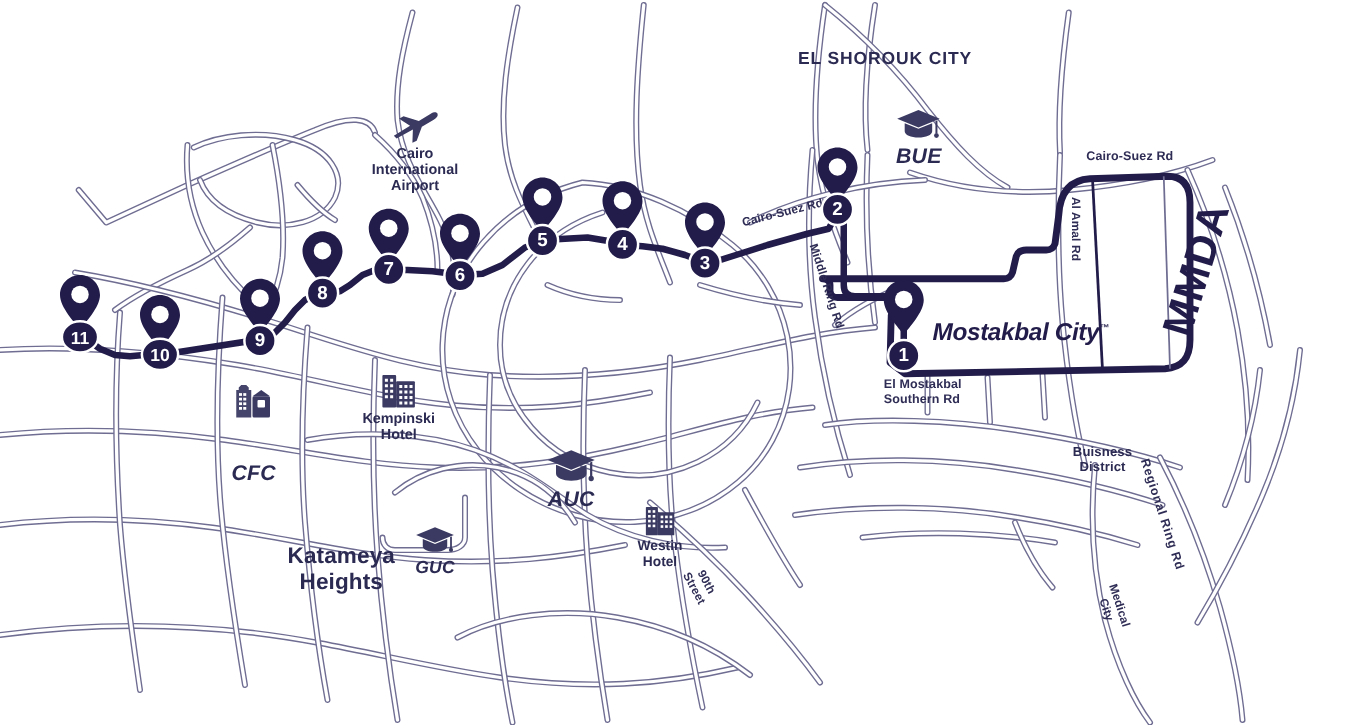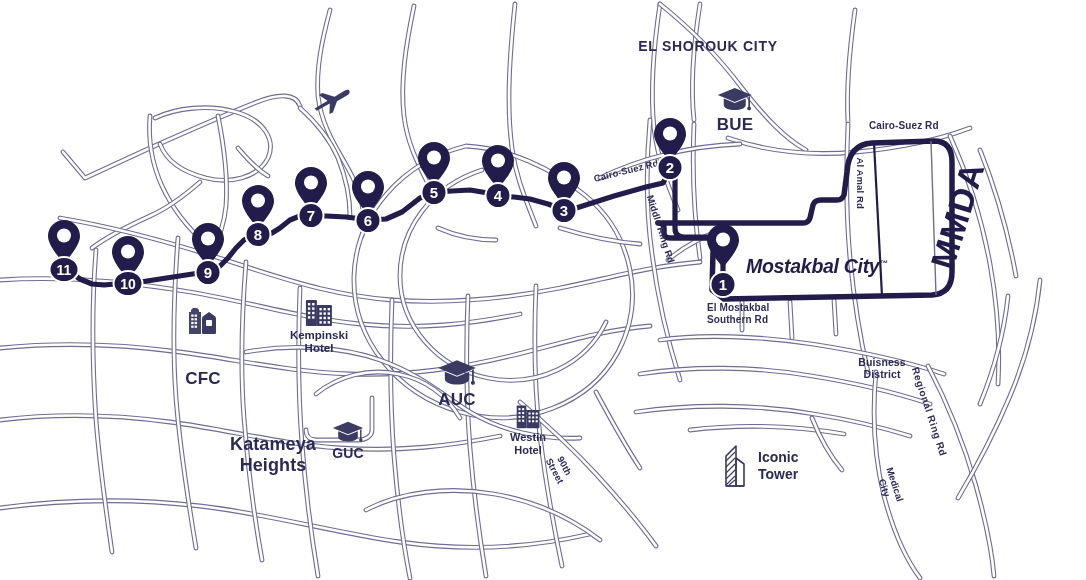--- a/index.html
+++ b/index.html
@@ -7,21 +7,21 @@
     width:1086px;height:580px;overflow:hidden;position:relative;
     font-family:"Liberation Sans", sans-serif;
     -webkit-font-smoothing:antialiased;
   }
   #map-root{position:absolute;inset:0;width:1086px;height:580px;background:#fff;}
   svg.layer{position:absolute;left:0;top:0;width:1086px;height:580px;overflow:visible;}
   .road-lbl{position:absolute;color:#2f2d55;font-weight:700;font-size:9.5px;letter-spacing:0.1px;white-space:nowrap;}
   .area-lbl{position:absolute;color:#2b2a52;font-weight:700;font-size:11px;letter-spacing:0.6px;white-space:pre-line;text-align:center;line-height:1.18;}
   .poi{position:absolute;display:flex;flex-direction:column;align-items:center;}
   .poi .cap{font-size:11.5px;font-weight:700;color:#2b2a52;text-align:center;line-height:1.14;margin-top:1px;white-space:pre-line;}
-  .poi .cap.big{font-size:17px;letter-spacing:0.2px;}
+  .poi .cap.big{font-size:17px;letter-spacing:0.2px;font-style:italic;}
   .pin{position:absolute;}
   .pin .num{
     position:absolute;left:50%;transform:translateX(-50%);
     width:27px;height:27px;border-radius:50%;background:#221c4a;
     border:2.5px solid #ffffff;box-sizing:border-box;
     color:#ffffff;font-size:15px;font-weight:700;
     display:flex;align-items:center;justify-content:center;
     font-family:"Liberation Sans", sans-serif;
   }
   .brand{
@@ -373,20 +373,23 @@
   </svg>
 
   <div class="poi" style="left:332px;top:86px;transform:translateX(-50%);">
     <svg width="44" height="30" viewBox="0 0 44 30">
       <g transform="rotate(-22 22 15)" fill="#3b3a63">
         <path d="M3,15.5 L18,13 L12,4.5 L16,4 L26,12 L37,10.2
                  C40,9.7 42,10.6 42,12.3 C42,14 40.3,15.2 37.4,15.6
                  L26.5,17.2 L18.5,26 L14.7,26.2 L19,16.6 L4.2,18.4 Z"></path>
       </g>
     </svg>
+    <div class="cap">Cairo
+International
+Airport</div>
   </div>
 
   <div class="poi" style="left:735px;top:86px;transform:translateX(-50%);">
     <svg width="36" height="28" viewBox="0 0 36 28">
       <g fill="#3b3a63">
         <path d="M18,2 L35,9 L18,16 L1,9 Z"></path>
         <path d="M7,12.5 L7,19 C7,22 12,24 18,24 C24,24 29,22 29,19 L29,12.5 L18,17 Z"></path>
         <path d="M33.2,10.2 L33.2,21 L31.6,21 L31.6,10.8 Z"></path>
         <circle cx="32.4" cy="22.4" r="1.9"></circle>
       </g>
@@ -496,39 +499,20 @@
           <rect x="17.5" y="20.8" width="2.4" height="2.4"></rect>
             <rect x="21.6" y="20.8" width="2.4" height="2.4"></rect>
             <rect x="25.7" y="20.8" width="2.4" height="2.4"></rect>
         </g>
       </g>
     </svg>
     <div class="cap" style="font-size:11px;">Westin
 Hotel</div>
   </div>
 
-  <div style="position:absolute;left:716px;top:442px;display:flex;align-items:center;gap:4px;">
-    <svg width="38" height="48" viewBox="0 0 38 48">
-      <g fill="none" stroke="#3b3a63" stroke-width="1.6" stroke-linejoin="round">
-        <path d="M10,44 L10,14 L20,4 L20,44 Z"></path>
-        <path d="M20,44 L20,16 L28,22 L28,44 Z"></path>
-        <path d="M10,44 L28,44"></path>
-        <g stroke-width="1.1">
-          <path d="M10,19 L19,10"></path>
-            <path d="M10,25 L19,16"></path>
-            <path d="M10,31 L19,22"></path>
-          <path d="M10,37 L19,28"></path>
-            <path d="M10,43 L19,34"></path>
-            <path d="M13,43 L19,38"></path>
-        </g>
-      </g>
-    </svg>
-    <div class="cap" style="font-size:14px;font-weight:700;color:#2b2a52;line-height:1.2;white-space:pre-line;text-align:left;">Iconic
-Tower</div>
-  </div>
 
   <div class="area-lbl" style="left:708px;top:38px;transform:translateX(-50%);font-size:14px;letter-spacing:0.7px;">EL SHOROUK CITY</div>
 
   <div class="area-lbl" style="left:882px;top:356px;transform:translateX(-50%);font-size:10.5px;letter-spacing:0.1px;">Buisness
 District</div>
 
   <div class="area-lbl" style="left:273px;top:434px;transform:translateX(-50%);font-size:18px;letter-spacing:0.1px;">Katameya
 Heights</div>
 
   <div class="road-lbl" style="left:869px;top:120px;font-size:10px;">Cairo-Suez Rd</div>

